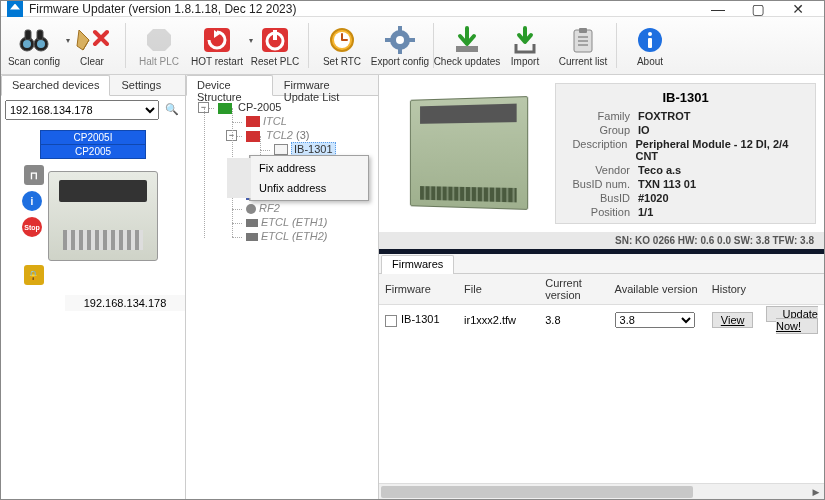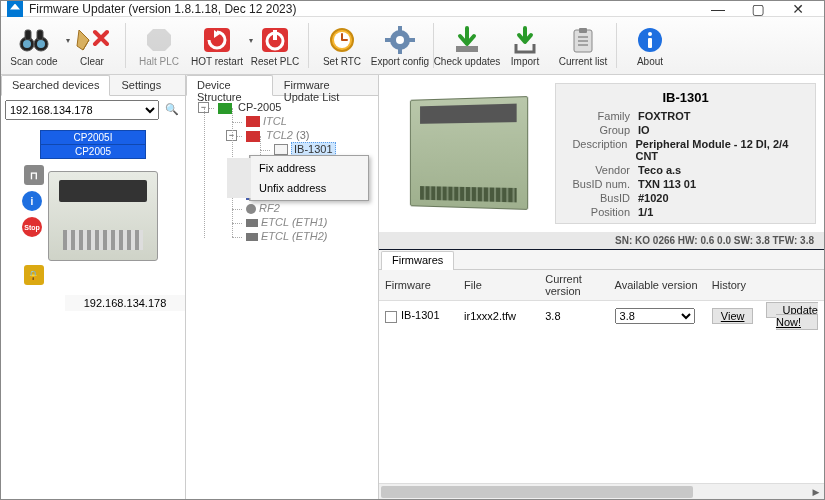--- a/index.html
+++ b/index.html
@@ -83,21 +83,21 @@
 .module::after{content:'';position:absolute;bottom:6px;left:10px;right:10px;height:14px;background:repeating-linear-gradient(90deg,#4a5a3e 0 4px,#7a8a6e 4px 6px);}
 .infotable { flex:1; background:#f0f0f0; border:1px solid #d8d8d8; padding:4px 8px; }
 .infotable h3 { text-align:center; font-size:13px; font-weight:bold; padding:2px 0 4px 0;}
 .infotable .row { display:flex; padding:1px 0;}
 .infotable .k { width:74px; color:#666; text-align:right; padding-right:8px;}
 .infotable .v { color:#222; }
 .infotable .v.bold { font-weight:bold; }
 .snrow { background:#e8e8e8; text-align:right; padding:3px 10px; color:#555; font-size:10px; font-weight:bold;}
 
 
-.fwarea { border-top:1px solid #0f172a; display:flex; flex-direction:column; flex:1; min-height:0;}
+.fwarea { border-top:5px solid #0f172a; display:flex; flex-direction:column; flex:1; min-height:0;}
 .fwtabs { display:flex; background:#f5f5f5; height:20px; border-bottom:1px solid #ccc;}
 .fwtab { padding:2px 10px; border:1px solid #ccc; border-bottom:none; background:#fff; margin:1px 0 -1px 2px; border-radius:2px 2px 0 0; cursor:pointer;}
 .fwtable { width:100%; border-collapse:collapse; font-size:11px;}
 .fwtable th { text-align:left; font-weight:normal; background:#f4f4f4; border-bottom:1px solid #ddd; padding:3px 6px; color:#333;}
 .fwtable td { padding:3px 6px; }
 .fwtable .chk{ width:12px;height:12px;border:1px solid #888;display:inline-block;vertical-align:middle;margin-right:4px;}
 .fwtable select{ font-size:11px; width:80px;}
 .fwtable .btn{ background:#e5e5e5;border:1px solid #bbb;padding:1px 8px;cursor:pointer;text-decoration:underline;}
 .fwtable .btn.upd{ padding:1px 16px;}
 .scroll-h { height:16px; background:#f0f0f0; border-top:1px solid #ddd; margin-top:auto; position:relative;}
@@ -127,21 +127,21 @@
           <g fill="#222" stroke="#555">
             <ellipse cx="10" cy="18" rx="7" ry="7"></ellipse>
             <ellipse cx="24" cy="18" rx="7" ry="7"></ellipse>
             <rect x="8" y="4" width="6" height="10" rx="2"></rect>
             <rect x="20" y="4" width="6" height="10" rx="2"></rect>
           </g>
           <ellipse cx="10" cy="18" rx="4" ry="4" fill="#6ac"></ellipse>
           <ellipse cx="24" cy="18" rx="4" ry="4" fill="#6ac"></ellipse>
         </svg>
     </div>
-    <span class="lbl">Scan code</span>
+    <span class="lbl">Scan config</span>
     <span class="drop-arrow">▾</span>
   </div>
   <div class="tool-btn">
     <div class="icon">
       <svg width="34" height="28" viewBox="0 0 34 28">
           <path d="M4 4 L14 14 L8 24 L2 20 Z" fill="#d8b060" stroke="#a07020"></path>
           <path d="M14 14 L8 24" stroke="#a07020"></path>
           <path d="M20 6 L32 18 M32 6 L20 18" stroke="#d33" stroke-width="4" stroke-linecap="round"></path>
         </svg>
     </div>

